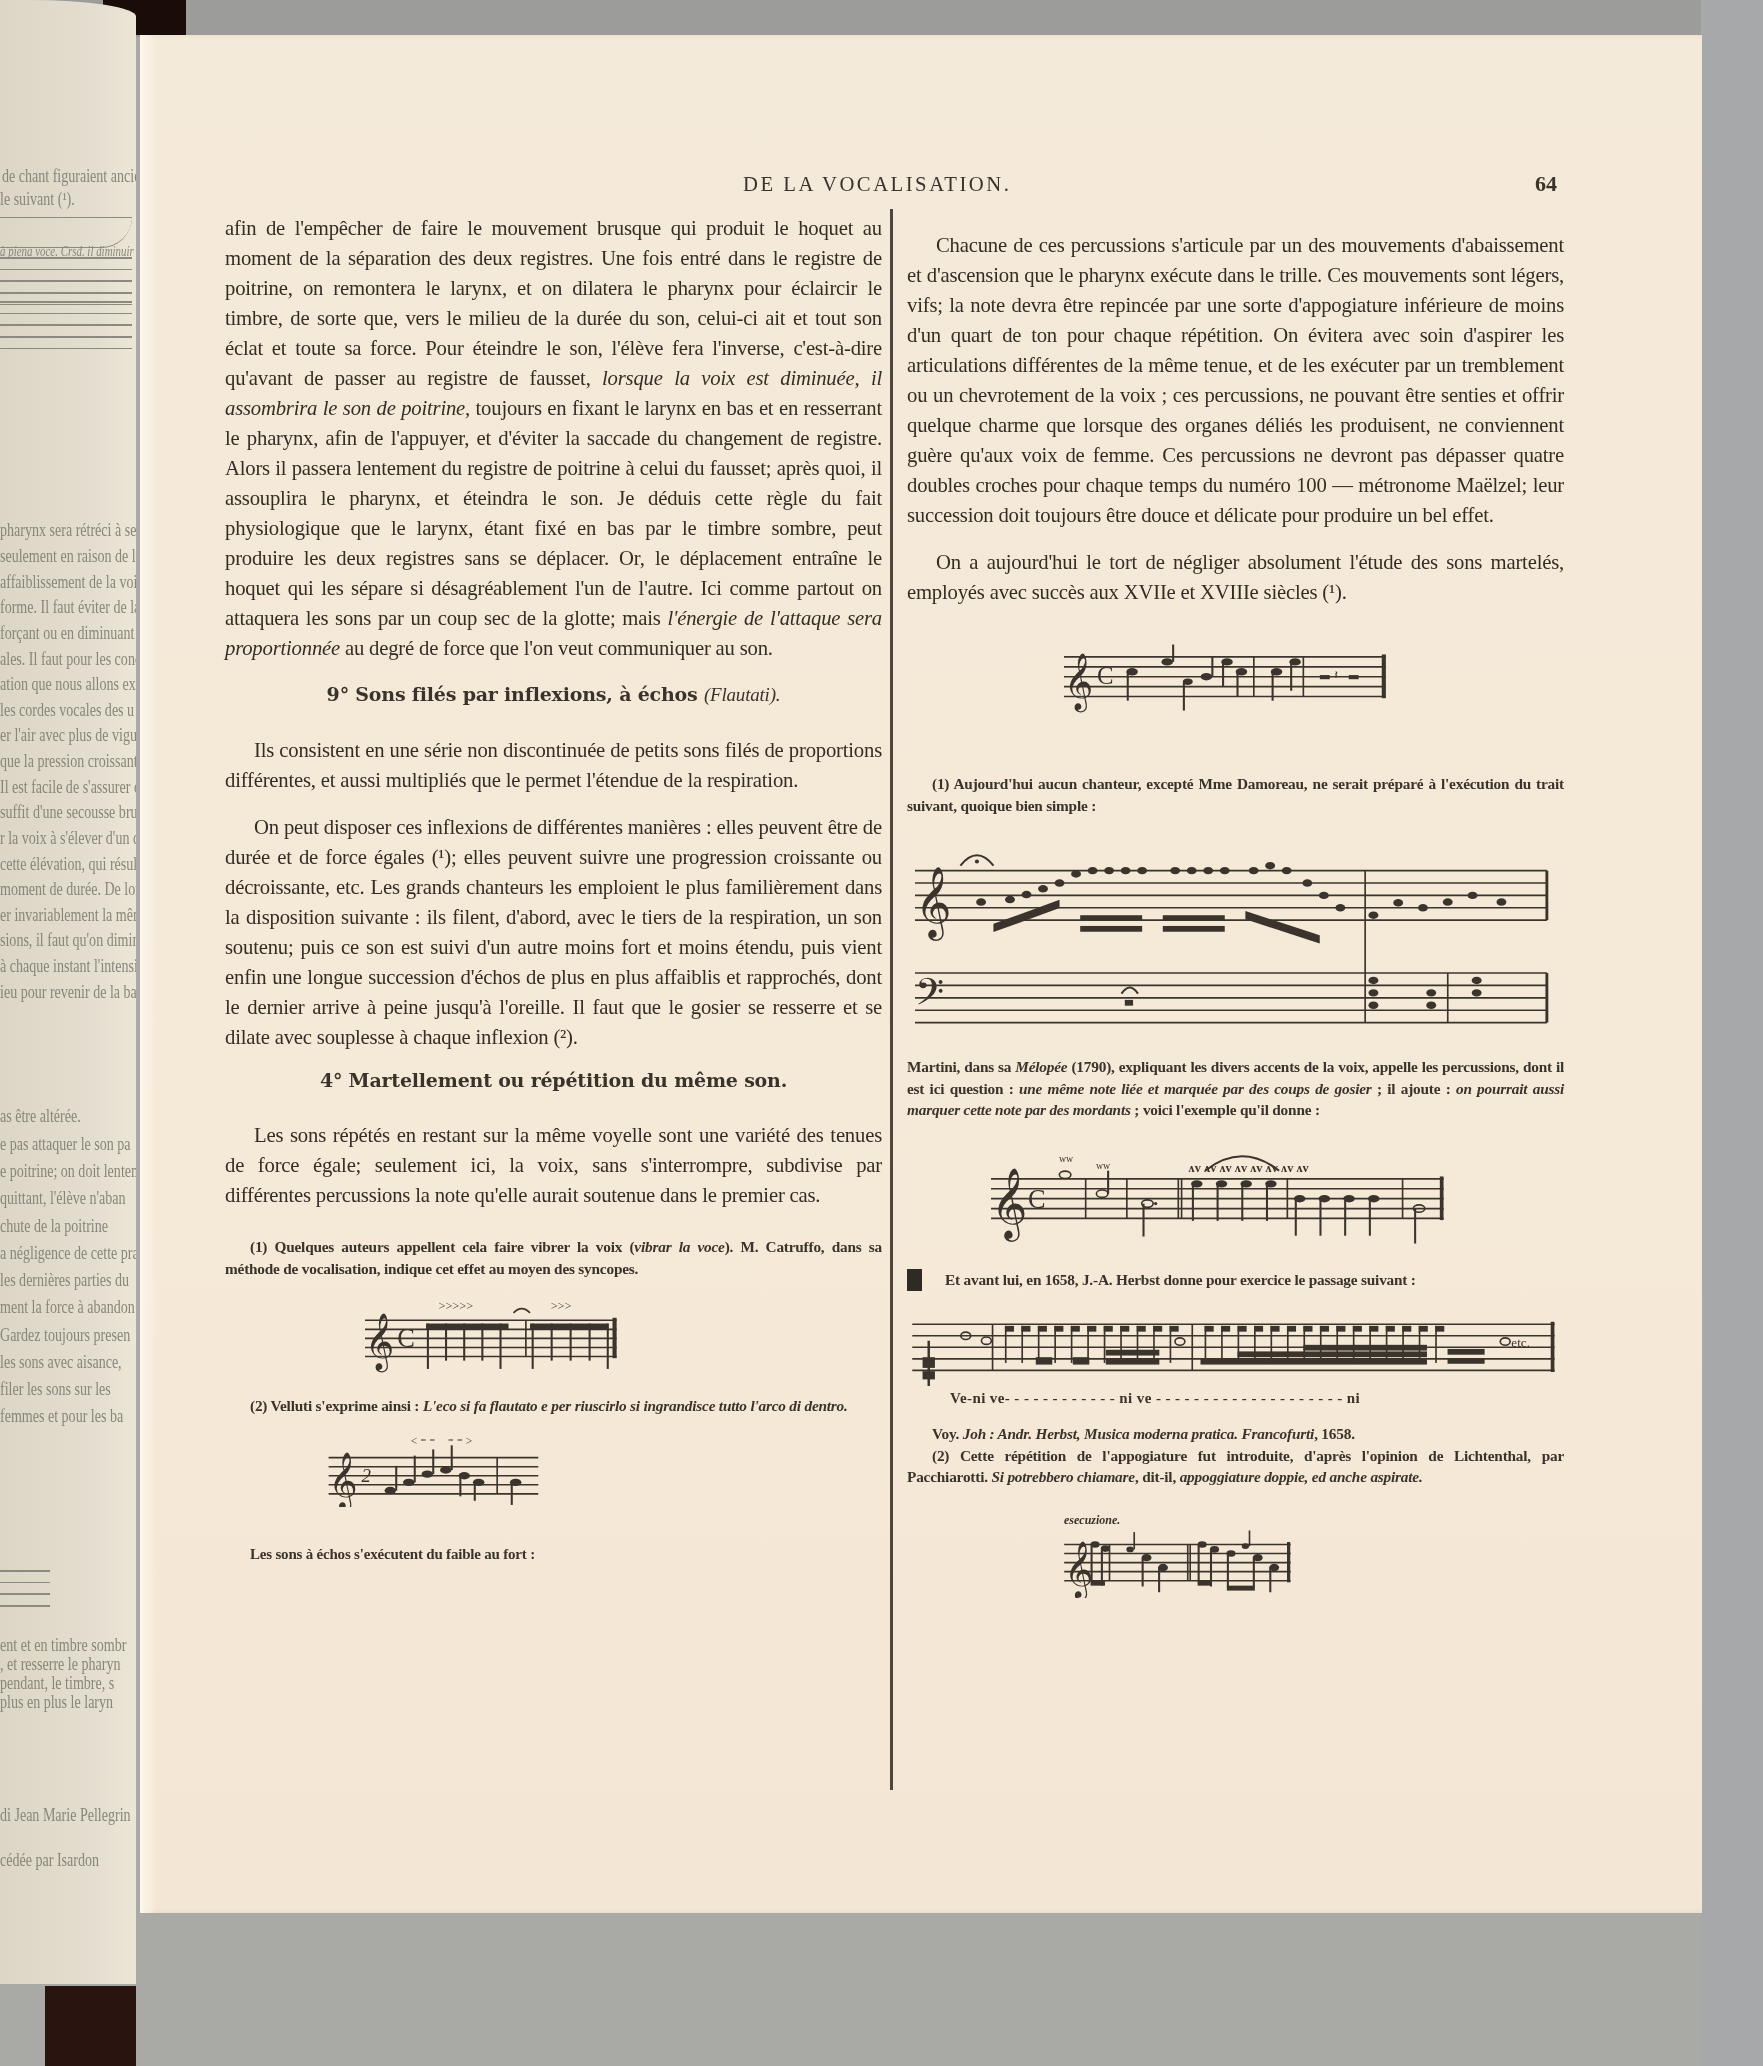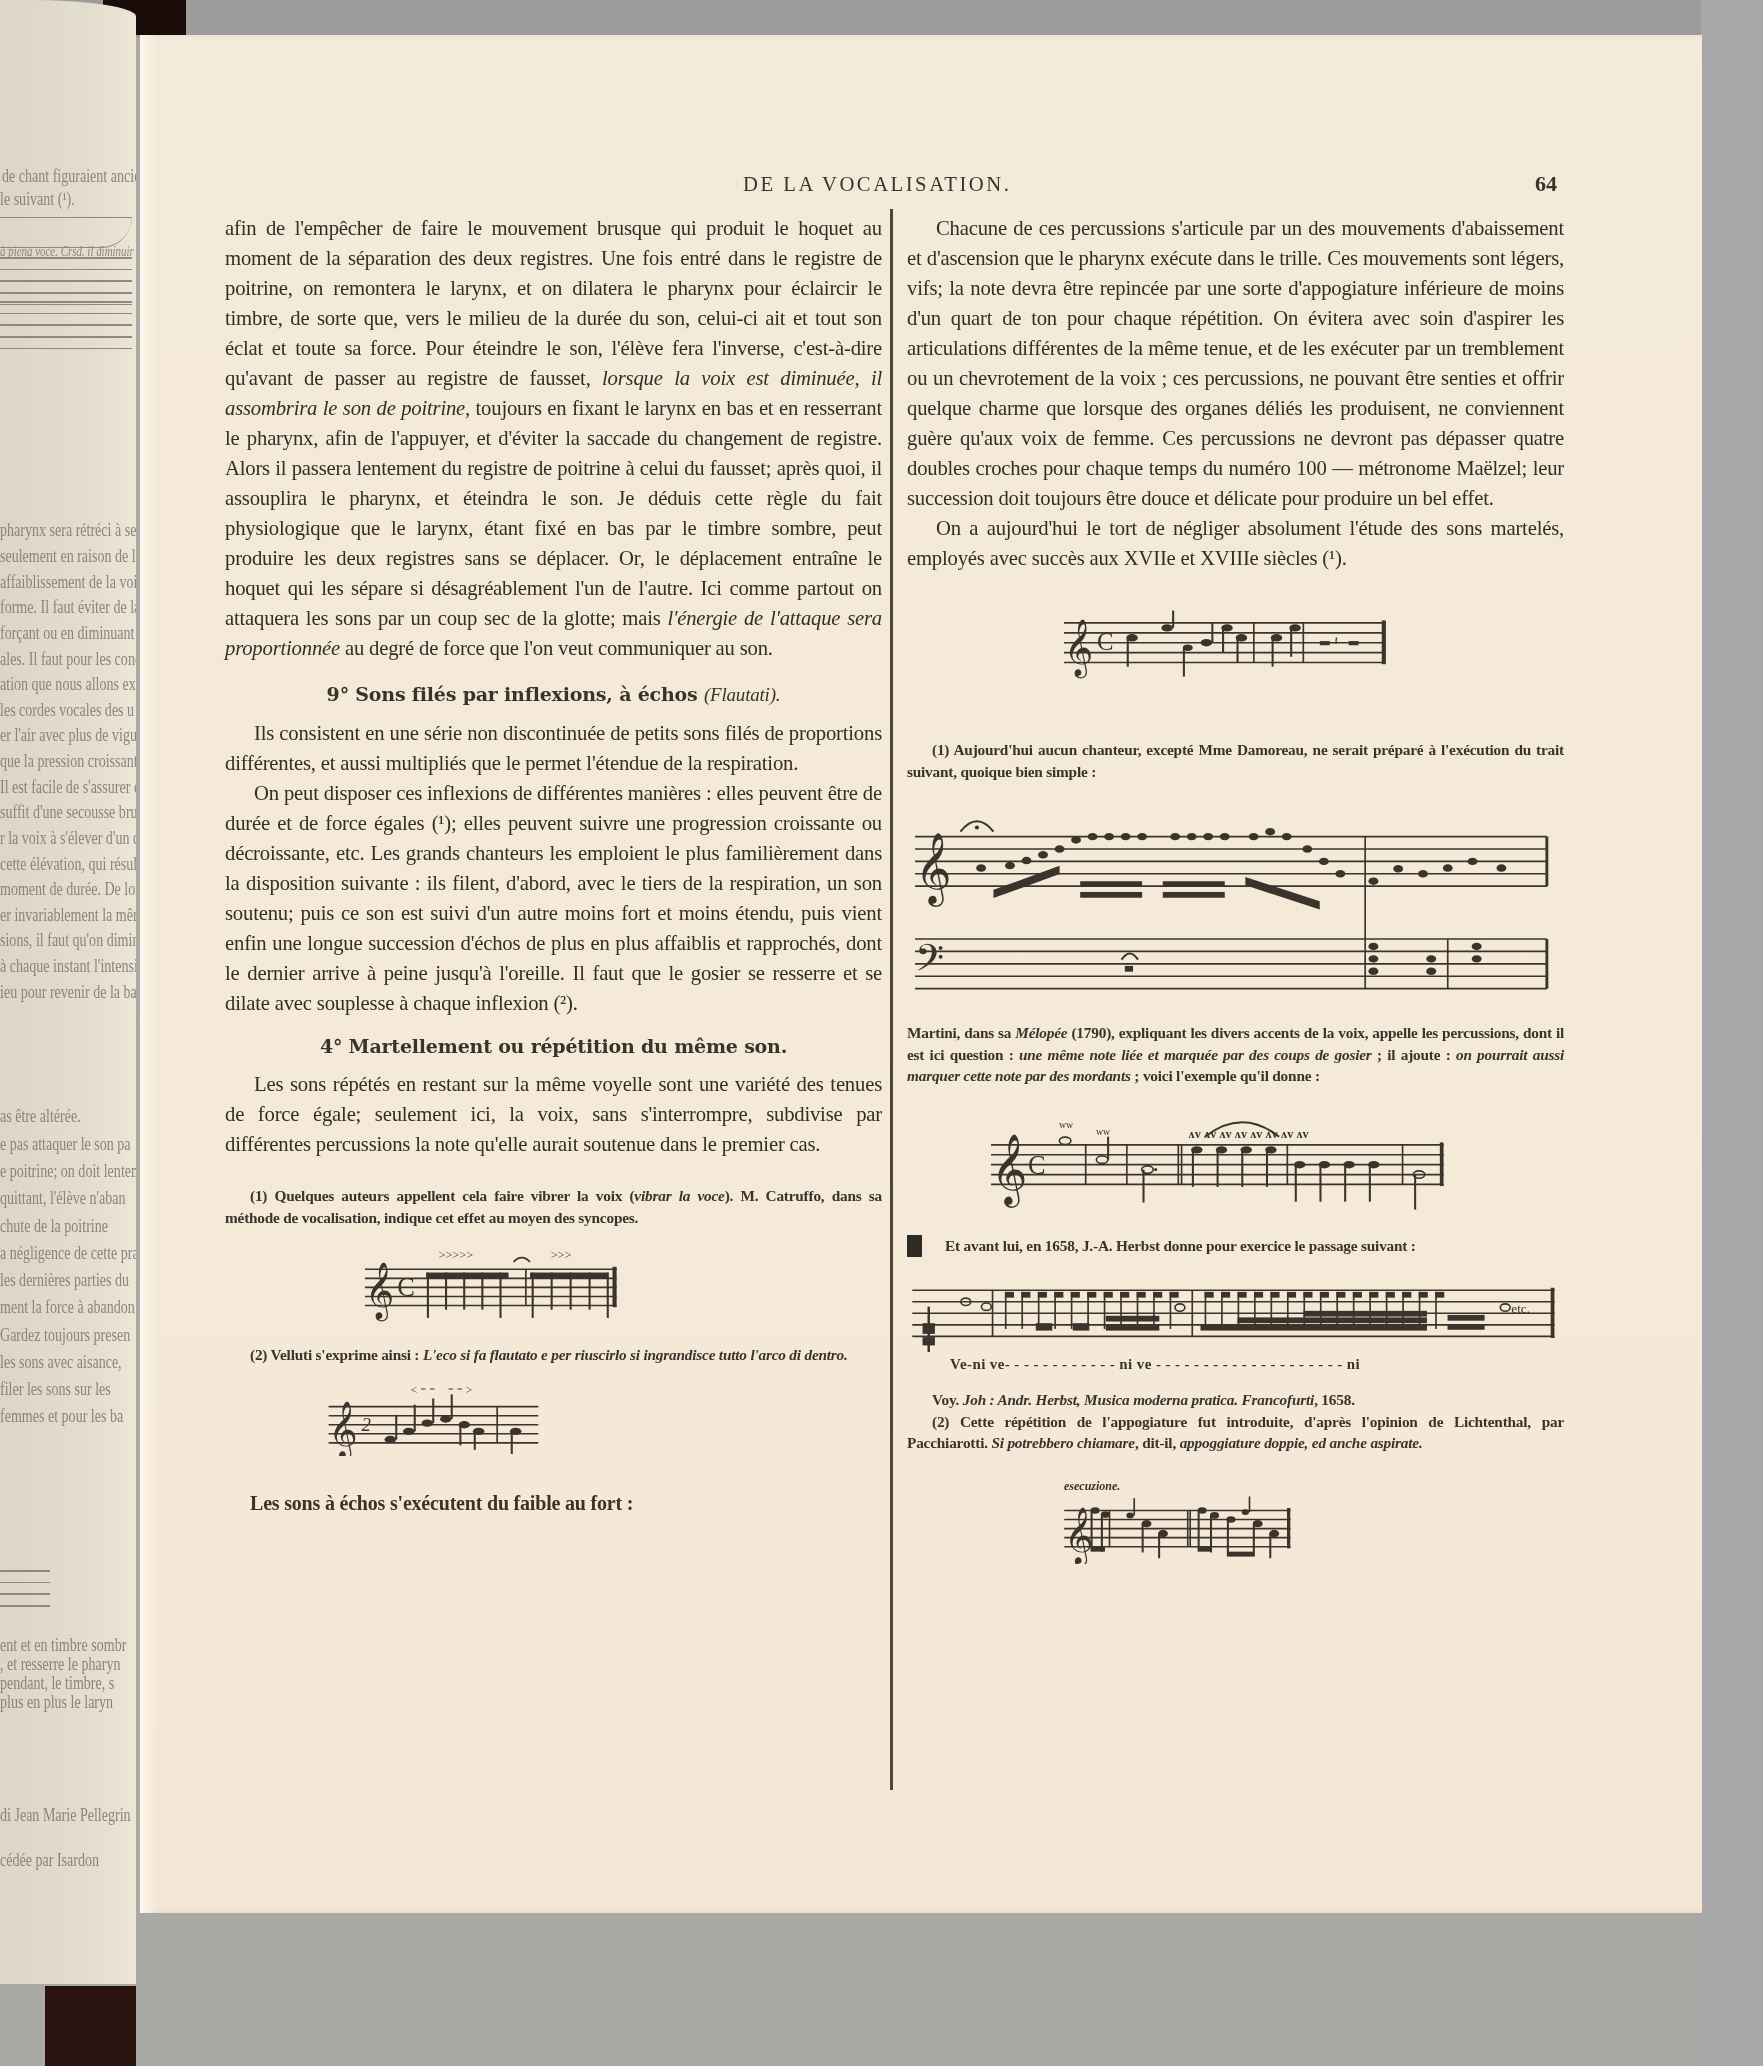--- a/index.html
+++ b/index.html
@@ -48,21 +48,21 @@
   .col{position:absolute;top:178px;width:657px;}
   .col.left{left:85px;}
   .col.right{left:767px;}
   .divider{position:absolute;left:750px;top:174px;width:2.9px;height:1581px;background:#4e463c;}
 
   .body-text{
     font-size:20.7px;line-height:30px;text-align:justify;color:#342d25;
     font-family:"Liberation Serif",serif;margin:0;
     letter-spacing:-0.2px;
   }
-  .body-text.indent{text-indent:29px;}
+  .body-text.indent{text-indent:29px;margin-top:17px;}
   .body-text em{font-style:italic;}
   .heading{
     font-size:19px;font-weight:bold;text-align:center;color:#3a332b;
     font-family:"DejaVu Serif",serif;letter-spacing:-0.2px;margin:0;
   }
   .heading em{font-weight:normal;font-style:italic;font-family:"Liberation Serif",serif;}
   .note{
     font-size:15.3px;line-height:21.5px;text-align:justify;color:#3a332b;margin:0;
     font-weight:bold;font-family:"Liberation Serif",serif;letter-spacing:-0.2px;
   }
@@ -245,21 +245,21 @@
           <rect x="318" y="104" width="5" height="50"></rect>
             <rect x="353" y="120" width="5" height="45"></rect>
           <rect x="443" y="120" width="5" height="55"></rect>
           <text x="200" y="30" font-size="28">&lt; ⁼ ⁼</text>
           <text x="290" y="28" font-size="28">⁼ ⁼ &gt;</text>
         </g>
       </svg>
     </div>
 
     <div style="height:37px"></div>
-    <p class="note indent" style="font-size:20px;">Les sons à échos s'exécutent du faible au fort :</p>
+    <p class="note indent" style="font-size:15px;">Les sons à échos s'exécutent du faible au fort :</p>
   </div>
 
   <div class="col right">
     <p class="body-text indent">Chacune de ces percussions s'articule par un des mouvements d'abaissement et d'ascension que le pharynx exécute dans le trille. Ces mouvements sont légers, vifs; la note devra être repincée par une sorte d'appogiature inférieure de moins d'un quart de ton pour chaque répétition. On évitera avec soin d'aspirer les articulations différentes de la même tenue, et de les exécuter par un tremblement ou un chevrotement de la voix ; ces percussions, ne pouvant être senties et offrir quelque charme que lorsque des organes déliés les produisent, ne conviennent guère qu'aux voix de femme. Ces percussions ne devront pas dépasser quatre doubles croches pour chaque temps du numéro 100 — métronome Maëlzel; leur succession doit toujours être douce et délicate pour produire un bel effet.</p>
     <p class="body-text indent">On a aujourd'hui le tort de négliger absolument l'étude des sons martelés, employés avec succès aux XVIIe et XVIIIe siècles (¹).</p>
 
     <div class="staff" style="margin:29px 0 0 157px;">
       <svg width="326" height="79" viewBox="0 0 790 190">
         <g stroke="#3b342c" stroke-width="4">
           <line x1="0" y1="50" x2="780" y2="50"></line>

